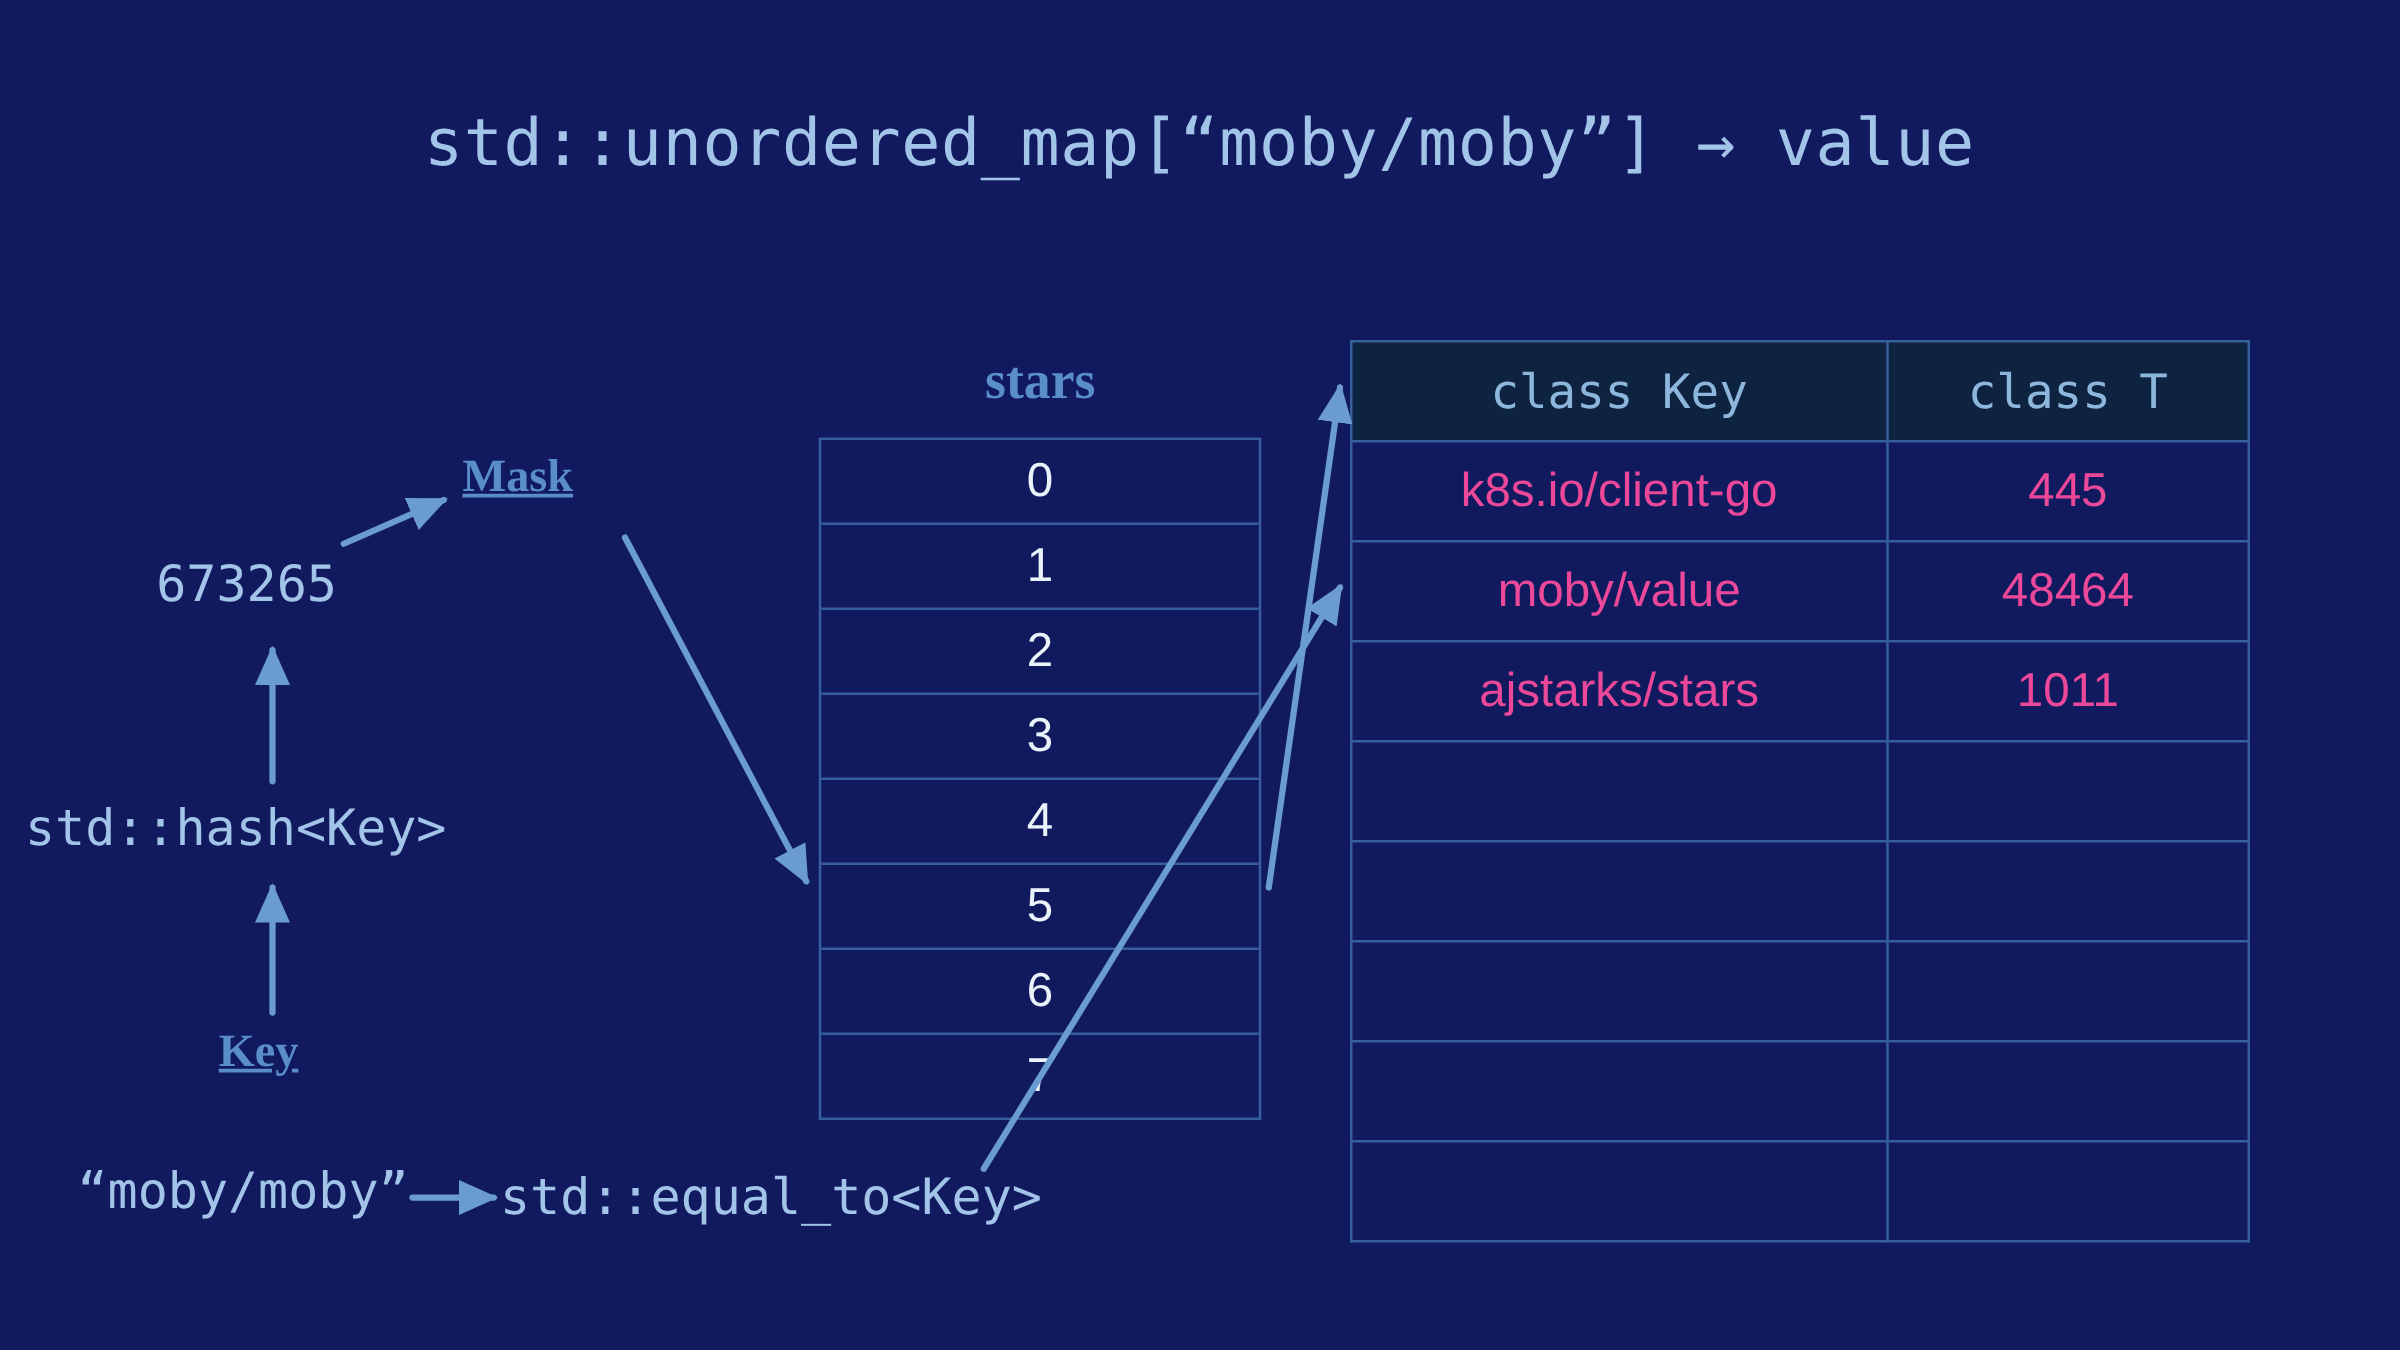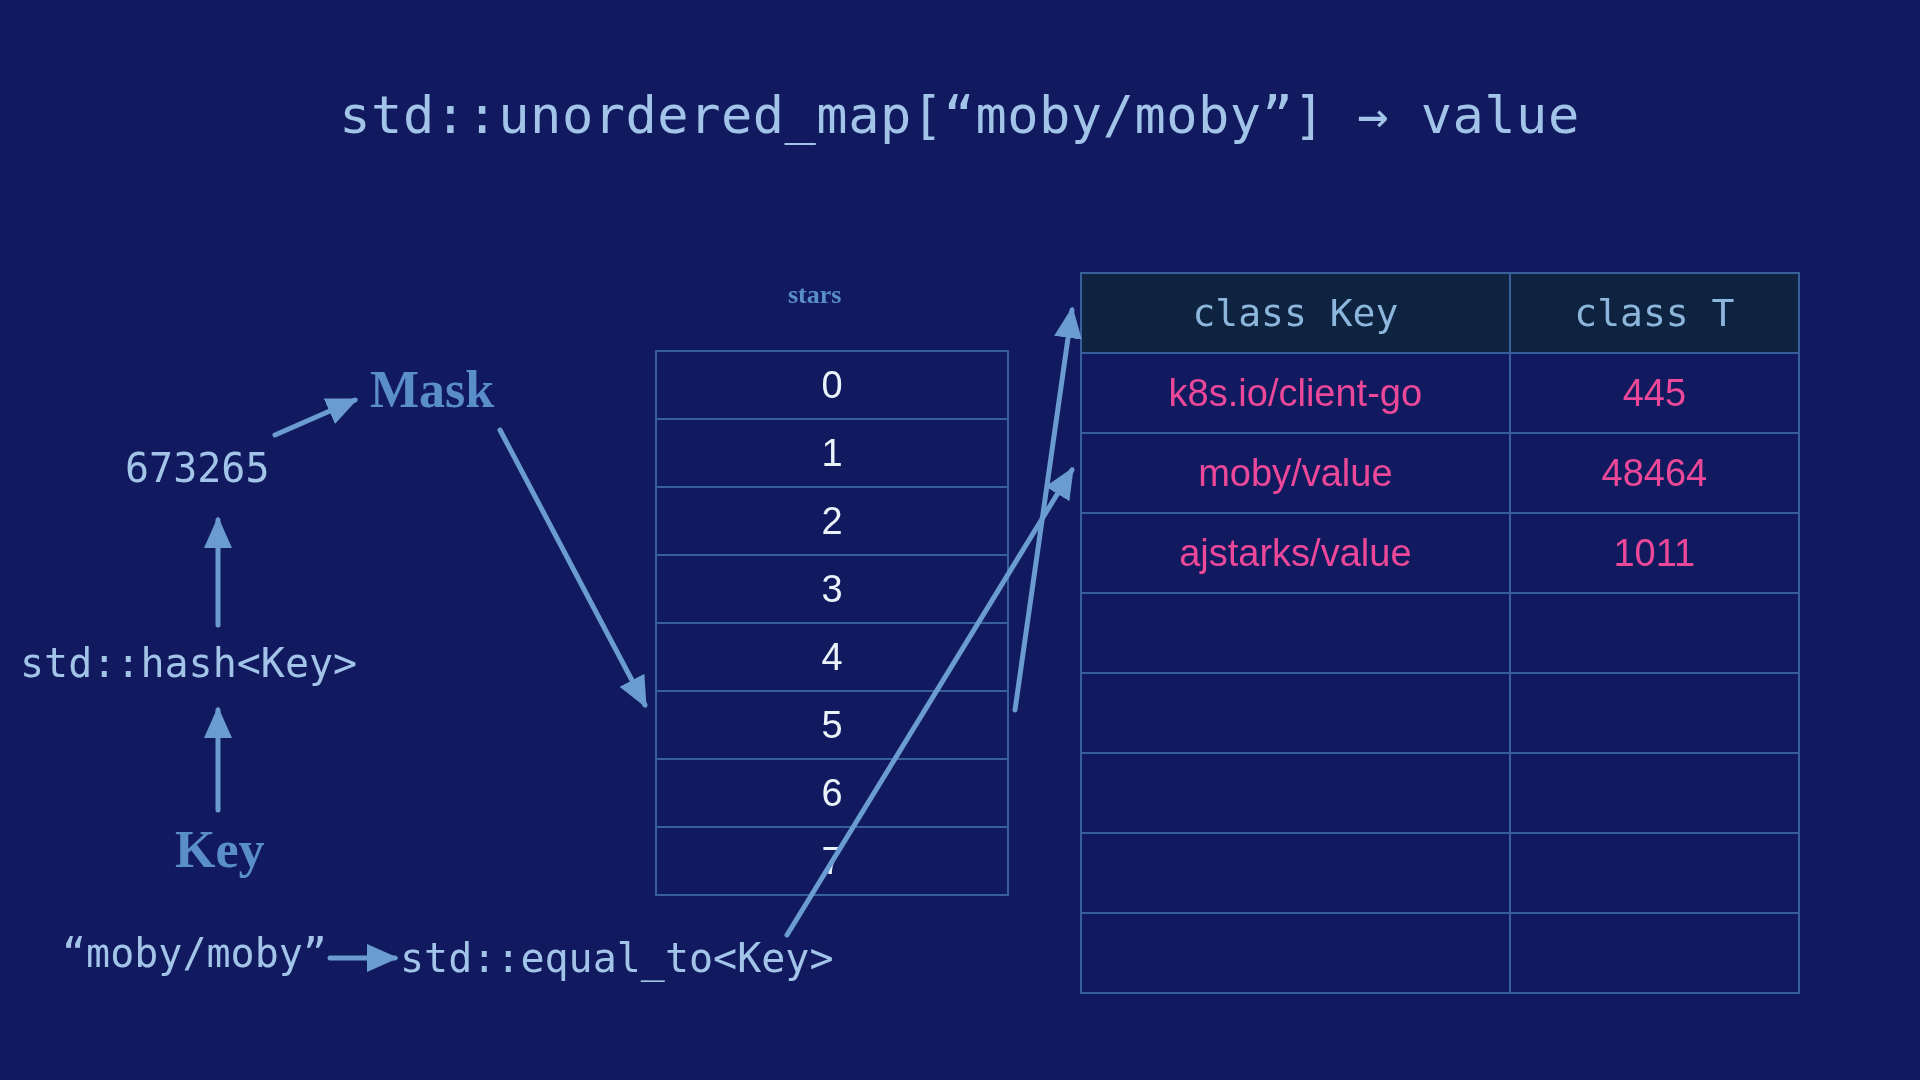--- a/index.html
+++ b/index.html
@@ -26,23 +26,23 @@
     font-family: "Comic Sans MS", "Segoe Script", cursive;
     color: #598ec8;
     font-weight: 700;
   }
   .title {
     left: 0; right: 0;
     text-align: center;
     font-size: 52px;
     letter-spacing: 0.5px;
   }
-  .label-lg { font-size: 52px; }
+  .label-lg { font-size: 37px; text-decoration: underline; }
   .label-md { font-size: 40px; }
-  .label-sm { font-size: 26px; }
+  .label-sm { font-size: 43px; }
   
   .buckets {
     border: 2px solid #365f9b;
     width: 350px;
   }
   .buckets .row {
     border-top: 2px solid #365f9b;
     color: #eaf2fa;
     font-family: sans-serif;
     font-size: 38px;
@@ -125,21 +125,21 @@
     <tbody>
       <tr>
         <td>k8s.io/client-go</td>
         <td>445</td>
       </tr>
       <tr>
         <td>moby/value</td>
         <td>48464</td>
       </tr>
       <tr>
-        <td>ajstarks/value</td>
+        <td>ajstarks/stars</td>
         <td>1011</td>
       </tr>
       <tr>
         <td></td>
         <td></td>
       </tr>
       <tr>
         <td></td>
         <td></td>
       </tr>

